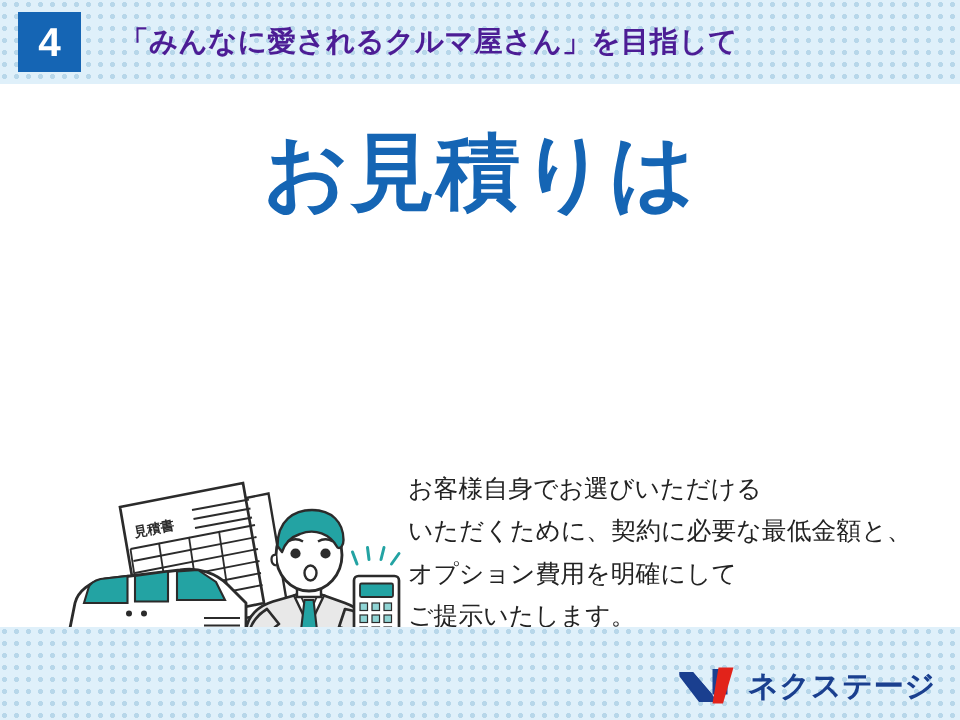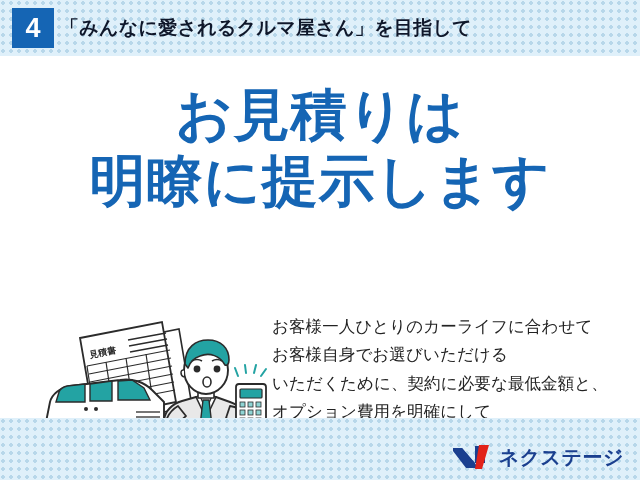--- a/index.html
+++ b/index.html
@@ -67,22 +67,22 @@
     color: #ffffff;
     font-size: 27px;
     font-weight: bold;
     display: flex;
     align-items: center;
     justify-content: center;
     line-height: 1;
     flex: none;
   }
   #header-title {
-    margin-left: 6px;
-    color: #0f172a;
+    margin-left: 26px;
+    color: #4c1d95;
     font-size: 19px;
     font-weight: bold;
     letter-spacing: 0.3px;
     white-space: nowrap;
   }
 
   
   #headline {
     position: absolute;
     left: 0;
@@ -145,25 +145,23 @@
 
   <div id="header-inner">
     <div id="step-badge">4</div>
     <div id="header-title">「みんなに愛されるクルマ屋さん」を目指して</div>
   </div>
 
   <div id="content-panel">
 
     <div id="headline">
       <span class="hl-line">お見積りは</span>
-      <span class="hl-line">明瞭に提示します</span>
     </div>
 
     <div id="body-copy">
-      <span class="copy-line">お客様一人ひとりのカーライフに合わせて</span>
       <span class="copy-line">お客様自身でお選びいただける</span>
       <span class="copy-line">いただくために、契約に必要な最低金額と、</span>
       <span class="copy-line">オプション費用を明確にして</span>
       <span class="copy-line">ご提示いたします。</span>
     </div>
 
     <div id="illustration">
       <svg width="230" height="152" viewBox="0 0 230 152">
 
         <g>

